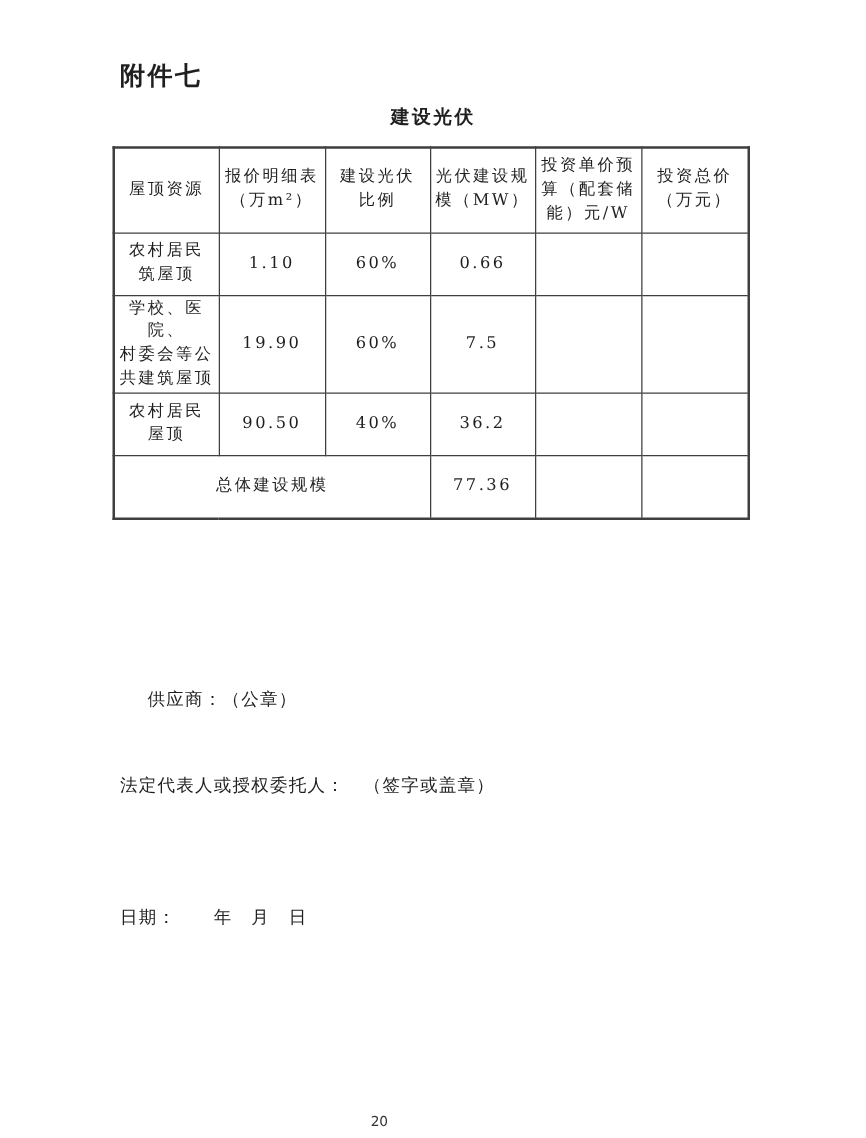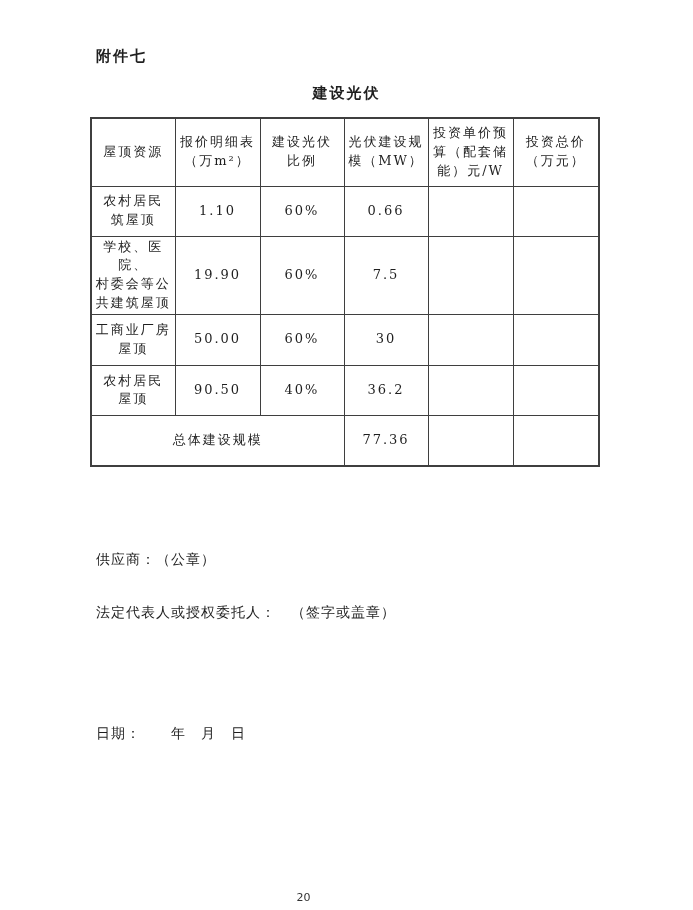--- a/index.html
+++ b/index.html
@@ -9,21 +9,21 @@
     height: 910px;
     position: relative;
     font-family: "DejaVu Serif", "Liberation Serif", serif;
     color: #1f1f1f;
     overflow: hidden;
   }
   .doc-attachment {
     position: absolute;
     left: 96px;
     top: 47px;
-    font-size: 15px;
+    font-size: 20px;
     font-weight: bold;
     letter-spacing: 2px;
   }
   .table-title {
     position: absolute;
     left: 0;
     top: 84px;
     width: 693px;
     text-align: center;
     font-size: 15px;
@@ -56,22 +56,22 @@
   tr.r-body3 { height: 51px; }
   tr.r-body4 { height: 50px; }
   tr.r-summary { height: 51px; }
   .sig-line {
     position: absolute;
     left: 96px;
     font-size: 14px;
     letter-spacing: 1px;
     white-space: pre;
   }
-  .sig-supplier { top: 551px; }
-  .sig-representative { top: 604px; }
+  .sig-supplier { top: 551px; margin-left: 22px; }
+  .sig-representative { top: 620px; }
   .sig-date { top: 725px; }
   .page-number {
     position: absolute;
     left: 0;
     top: 891px;
     width: 607px;
     text-align: center;
     font-family: "DejaVu Sans", "Liberation Sans", sans-serif;
     font-size: 11px;
     color: #333333;
@@ -120,29 +120,20 @@
     <tr class="r-body2">
       <td>学校、医院、
 村委会等公
 共建筑屋顶</td>
       <td>19.90</td>
       <td>60%</td>
       <td>7.5</td>
       <td></td>
       <td></td>
     </tr>
-    <tr class="r-body3">
-      <td>工商业厂房
-屋顶</td>
-      <td>50.00</td>
-      <td>60%</td>
-      <td>30</td>
-      <td></td>
-      <td></td>
-    </tr>
     <tr class="r-body4">
       <td>农村居民
 屋顶</td>
       <td>90.50</td>
       <td>40%</td>
       <td>36.2</td>
       <td></td>
       <td></td>
     </tr>
     <tr class="r-summary">

